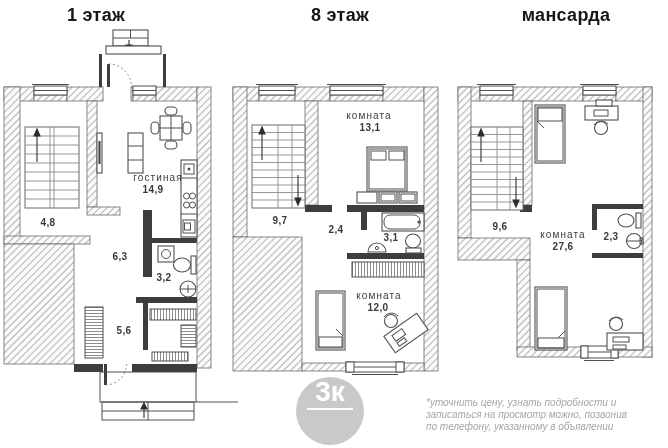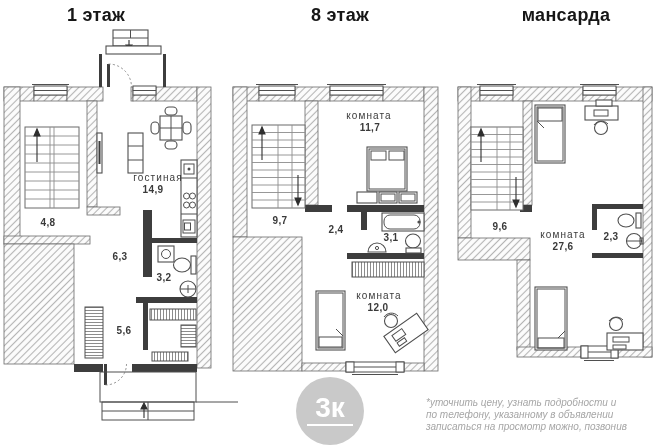--- a/index.html
+++ b/index.html
@@ -18,21 +18,21 @@
   .arrow{stroke:#2e2e2e;stroke-width:1.1;fill:#2e2e2e;}
   .dash{fill:none;stroke:#8a8a8a;stroke-width:.9;stroke-dasharray:2.2 2.2;}
   .win{fill:#fff;stroke:#4f4f4f;stroke-width:1;}
   .combv{fill:url(#combV);stroke:#4f4f4f;stroke-width:1;}
   .combh{fill:url(#combH);stroke:#4f4f4f;stroke-width:1;}
   .rlabel{position:absolute;transform:translate(-50%,-50%);color:#3a3a3a;white-space:nowrap;}
   .rname{font-size:10px;letter-spacing:1.1px;}
   .rarea{font-size:10px;font-weight:600;letter-spacing:.4px;}
   .badge{position:absolute;left:296px;top:377px;width:68px;height:68px;border-radius:50%;
          background:#c9c9c9;text-align:center;color:#fff;}
-  .badge-rooms{font-size:28px;font-weight:700;line-height:30px;margin-top:16px;}
+  .badge-rooms{font-size:28px;font-weight:700;line-height:30px;margin-top:0;}
   .badge-line{width:46px;height:2px;background:#fff;margin:1px auto 1px auto;}
   .badge-area{font-size:22px;font-weight:700;line-height:24px;letter-spacing:.5px;}
   .disclaimer{position:absolute;left:426px;top:397px;width:242px;font-size:10px;
               font-style:italic;color:#a6a6a6;line-height:1.22;}
 </style>
 </head>
 <body>
 
 <div class="page">
 
@@ -347,36 +347,36 @@
   <div>
     <span class="rlabel rarea" style="left:48px;top:222px">4,8</span>
     <span class="rlabel rname" style="left:158px;top:177px">гостиная</span>
     <span class="rlabel rarea" style="left:153px;top:189px">14,9</span>
     <span class="rlabel rarea" style="left:120px;top:256px">6,3</span>
     <span class="rlabel rarea" style="left:164px;top:277px">3,2</span>
     <span class="rlabel rarea" style="left:124px;top:330px">5,6</span>
 
     <span class="rlabel rarea" style="left:280px;top:220px">9,7</span>
     <span class="rlabel rname" style="left:369px;top:115px">комната</span>
-    <span class="rlabel rarea" style="left:370px;top:127px">11,7</span>
+    <span class="rlabel rarea" style="left:370px;top:127px">13,1</span>
     <span class="rlabel rarea" style="left:336px;top:229px">2,4</span>
     <span class="rlabel rarea" style="left:391px;top:237px">3,1</span>
     <span class="rlabel rname" style="left:379px;top:295px">комната</span>
     <span class="rlabel rarea" style="left:378px;top:307px">12,0</span>
 
     <span class="rlabel rarea" style="left:500px;top:226px">9,6</span>
     <span class="rlabel rname" style="left:563px;top:234px">комната</span>
     <span class="rlabel rarea" style="left:563px;top:246px">27,6</span>
     <span class="rlabel rarea" style="left:611px;top:236px">2,3</span>
   </div>
 
   <div class="badge">
     <div class="badge-rooms">3к</div>
     <div class="badge-line"></div>
   </div>
 
   <div class="disclaimer">
     <div>*уточнить цену, узнать подробности и</div>
+    <div>записаться на просмотр можно, позвонив</div>
     <div>по телефону, указанному в объявлении</div>
-    <div>записаться на просмотр можно, позвонив</div>
   </div>
 
 </div>
 
 </body></html>

